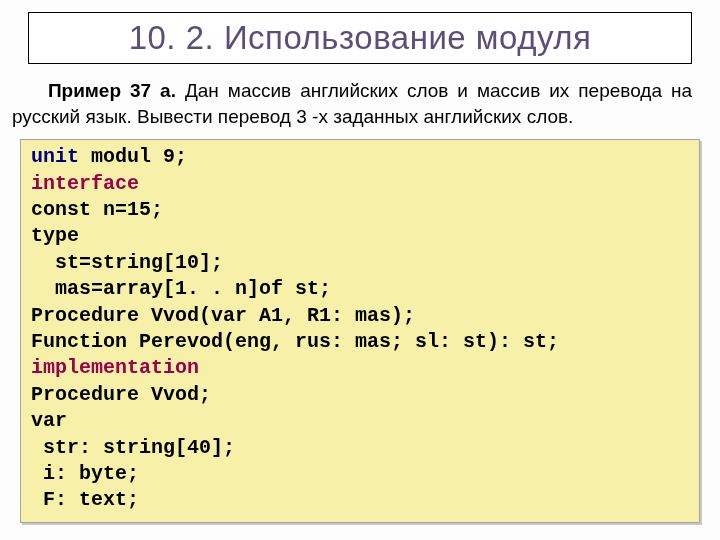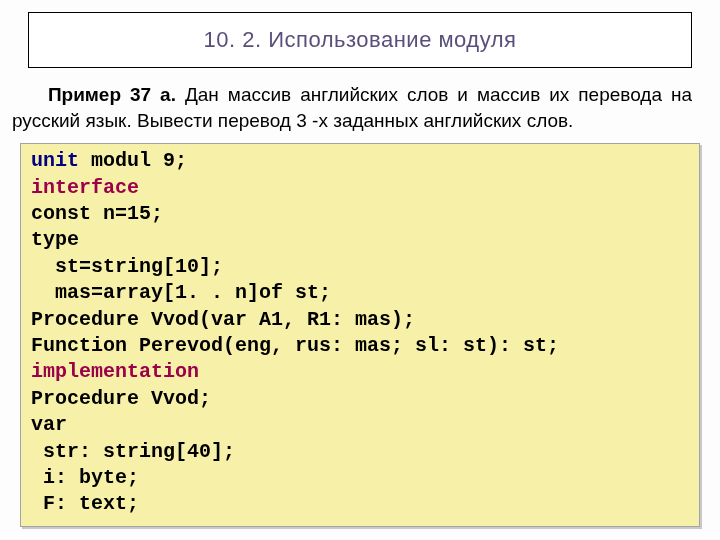--- a/index.html
+++ b/index.html
@@ -9,23 +9,23 @@
     height: 540px;
     background: #fdfdfd;
     font-family: Verdana, Geneva, sans-serif;
     font-size: 18px;
     color: #000;
     overflow: hidden;
   }
   .heading-box {
     margin: 12px 28px 14px 28px;
     border: 1px solid #000;
-    padding: 14px 10px;
+    padding: 6px 10px;
     text-align: center;
-    font-size: 22px;
+    font-size: 33px;
     color: #5a4f7a;
     letter-spacing: 0.5px;
     background: #fff;
   }
   .intro {
     margin: 0 28px 10px 12px;
     font-size: 19px;
     line-height: 1.35;
     text-align: justify;
   }

